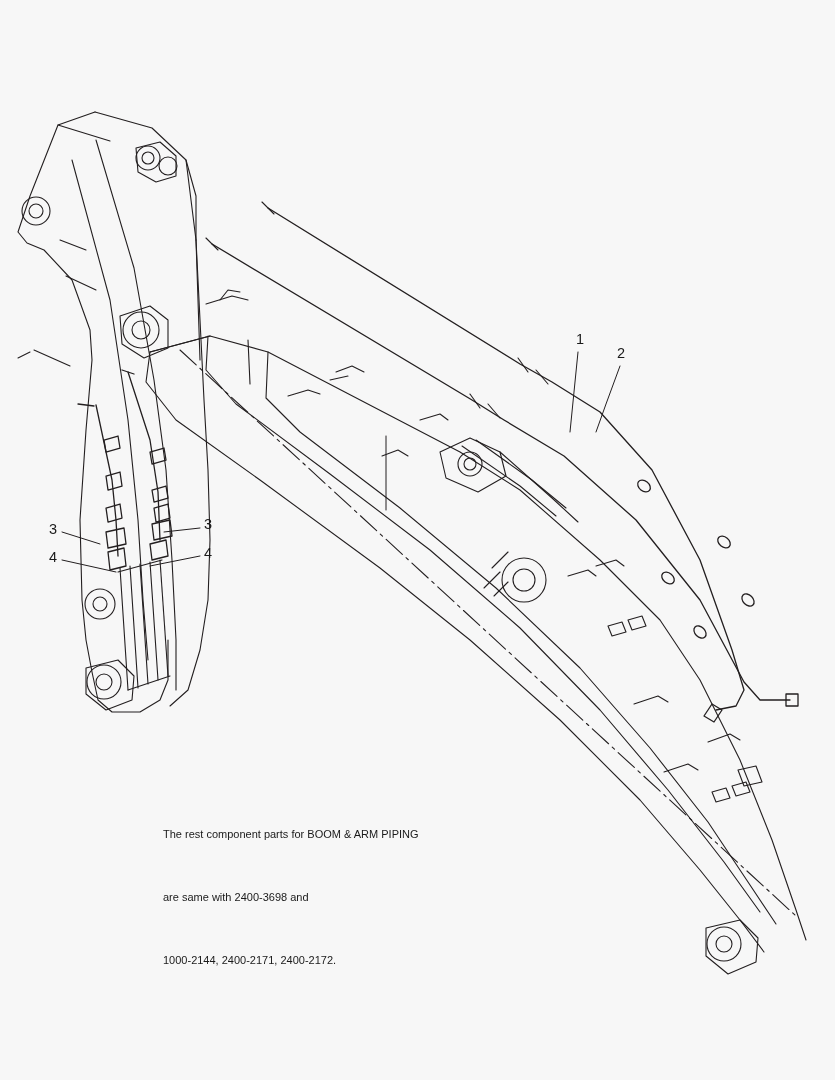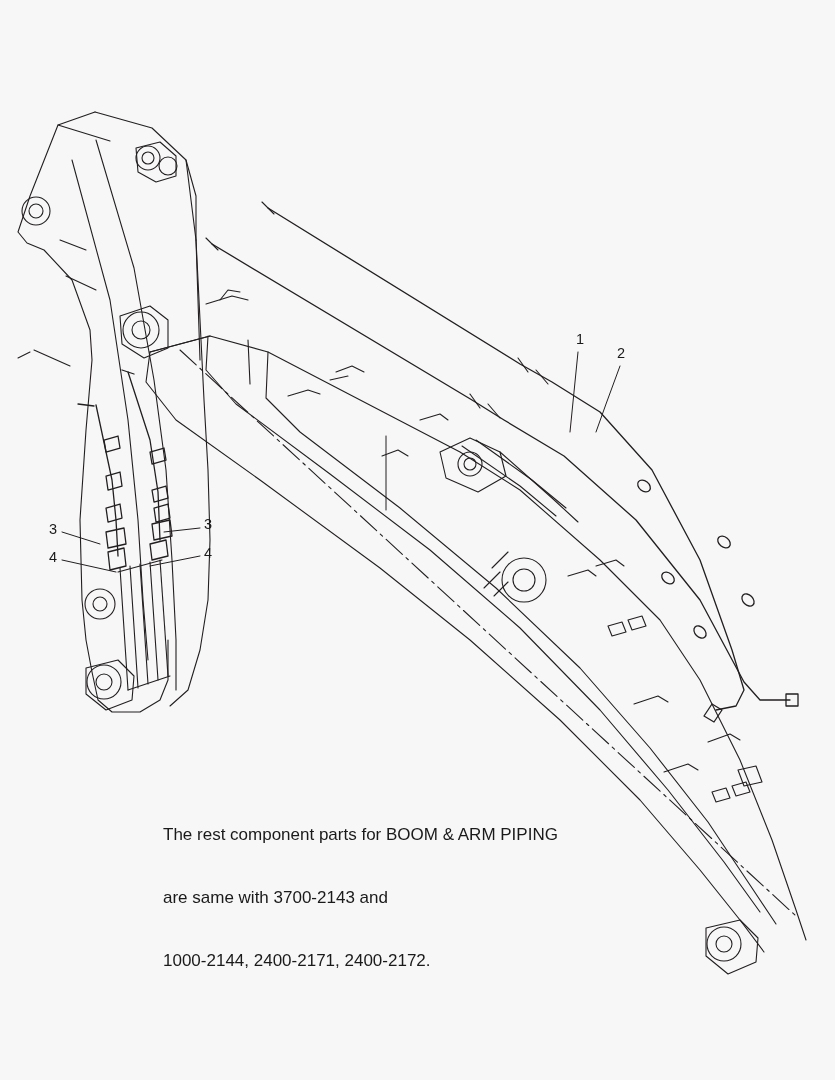--- a/index.html
+++ b/index.html
@@ -22,21 +22,21 @@
     left: 0;
     top: 0;
     width: 835px;
     height: 1080px;
   }
   .note-block {
     position: absolute;
     left: 163px;
     top: 782px;
     width: 420px;
-    font-size: 17px;
+    font-size: 11px;
     line-height: 21px;
     color: #1a1a1a;
     white-space: pre;
   }
   .note-line {
     display: block;
   }
   .callout {
     position: absolute;
     font-size: 14.5px;
@@ -215,17 +215,17 @@
 
   <div class="callout" style="left:576px; top:332px;">1</div>
   <div class="callout" style="left:617px; top:346px;">2</div>
   <div class="callout" style="left:49px; top:522px;">3</div>
   <div class="callout" style="left:204px; top:517px;">3</div>
   <div class="callout" style="left:49px; top:550px;">4</div>
   <div class="callout" style="left:204px; top:546px;">4</div>
 
   <div class="note-block">
     <span class="note-line">The rest component parts for BOOM &amp; ARM PIPING</span>
-    <span class="note-line">are same with 3700-2143 and</span>
+    <span class="note-line">are same with 2400-3698 and</span>
     <span class="note-line">1000-2144, 2400-2171, 2400-2172.</span>
   </div>
 
 </div>
 
 </body></html>

